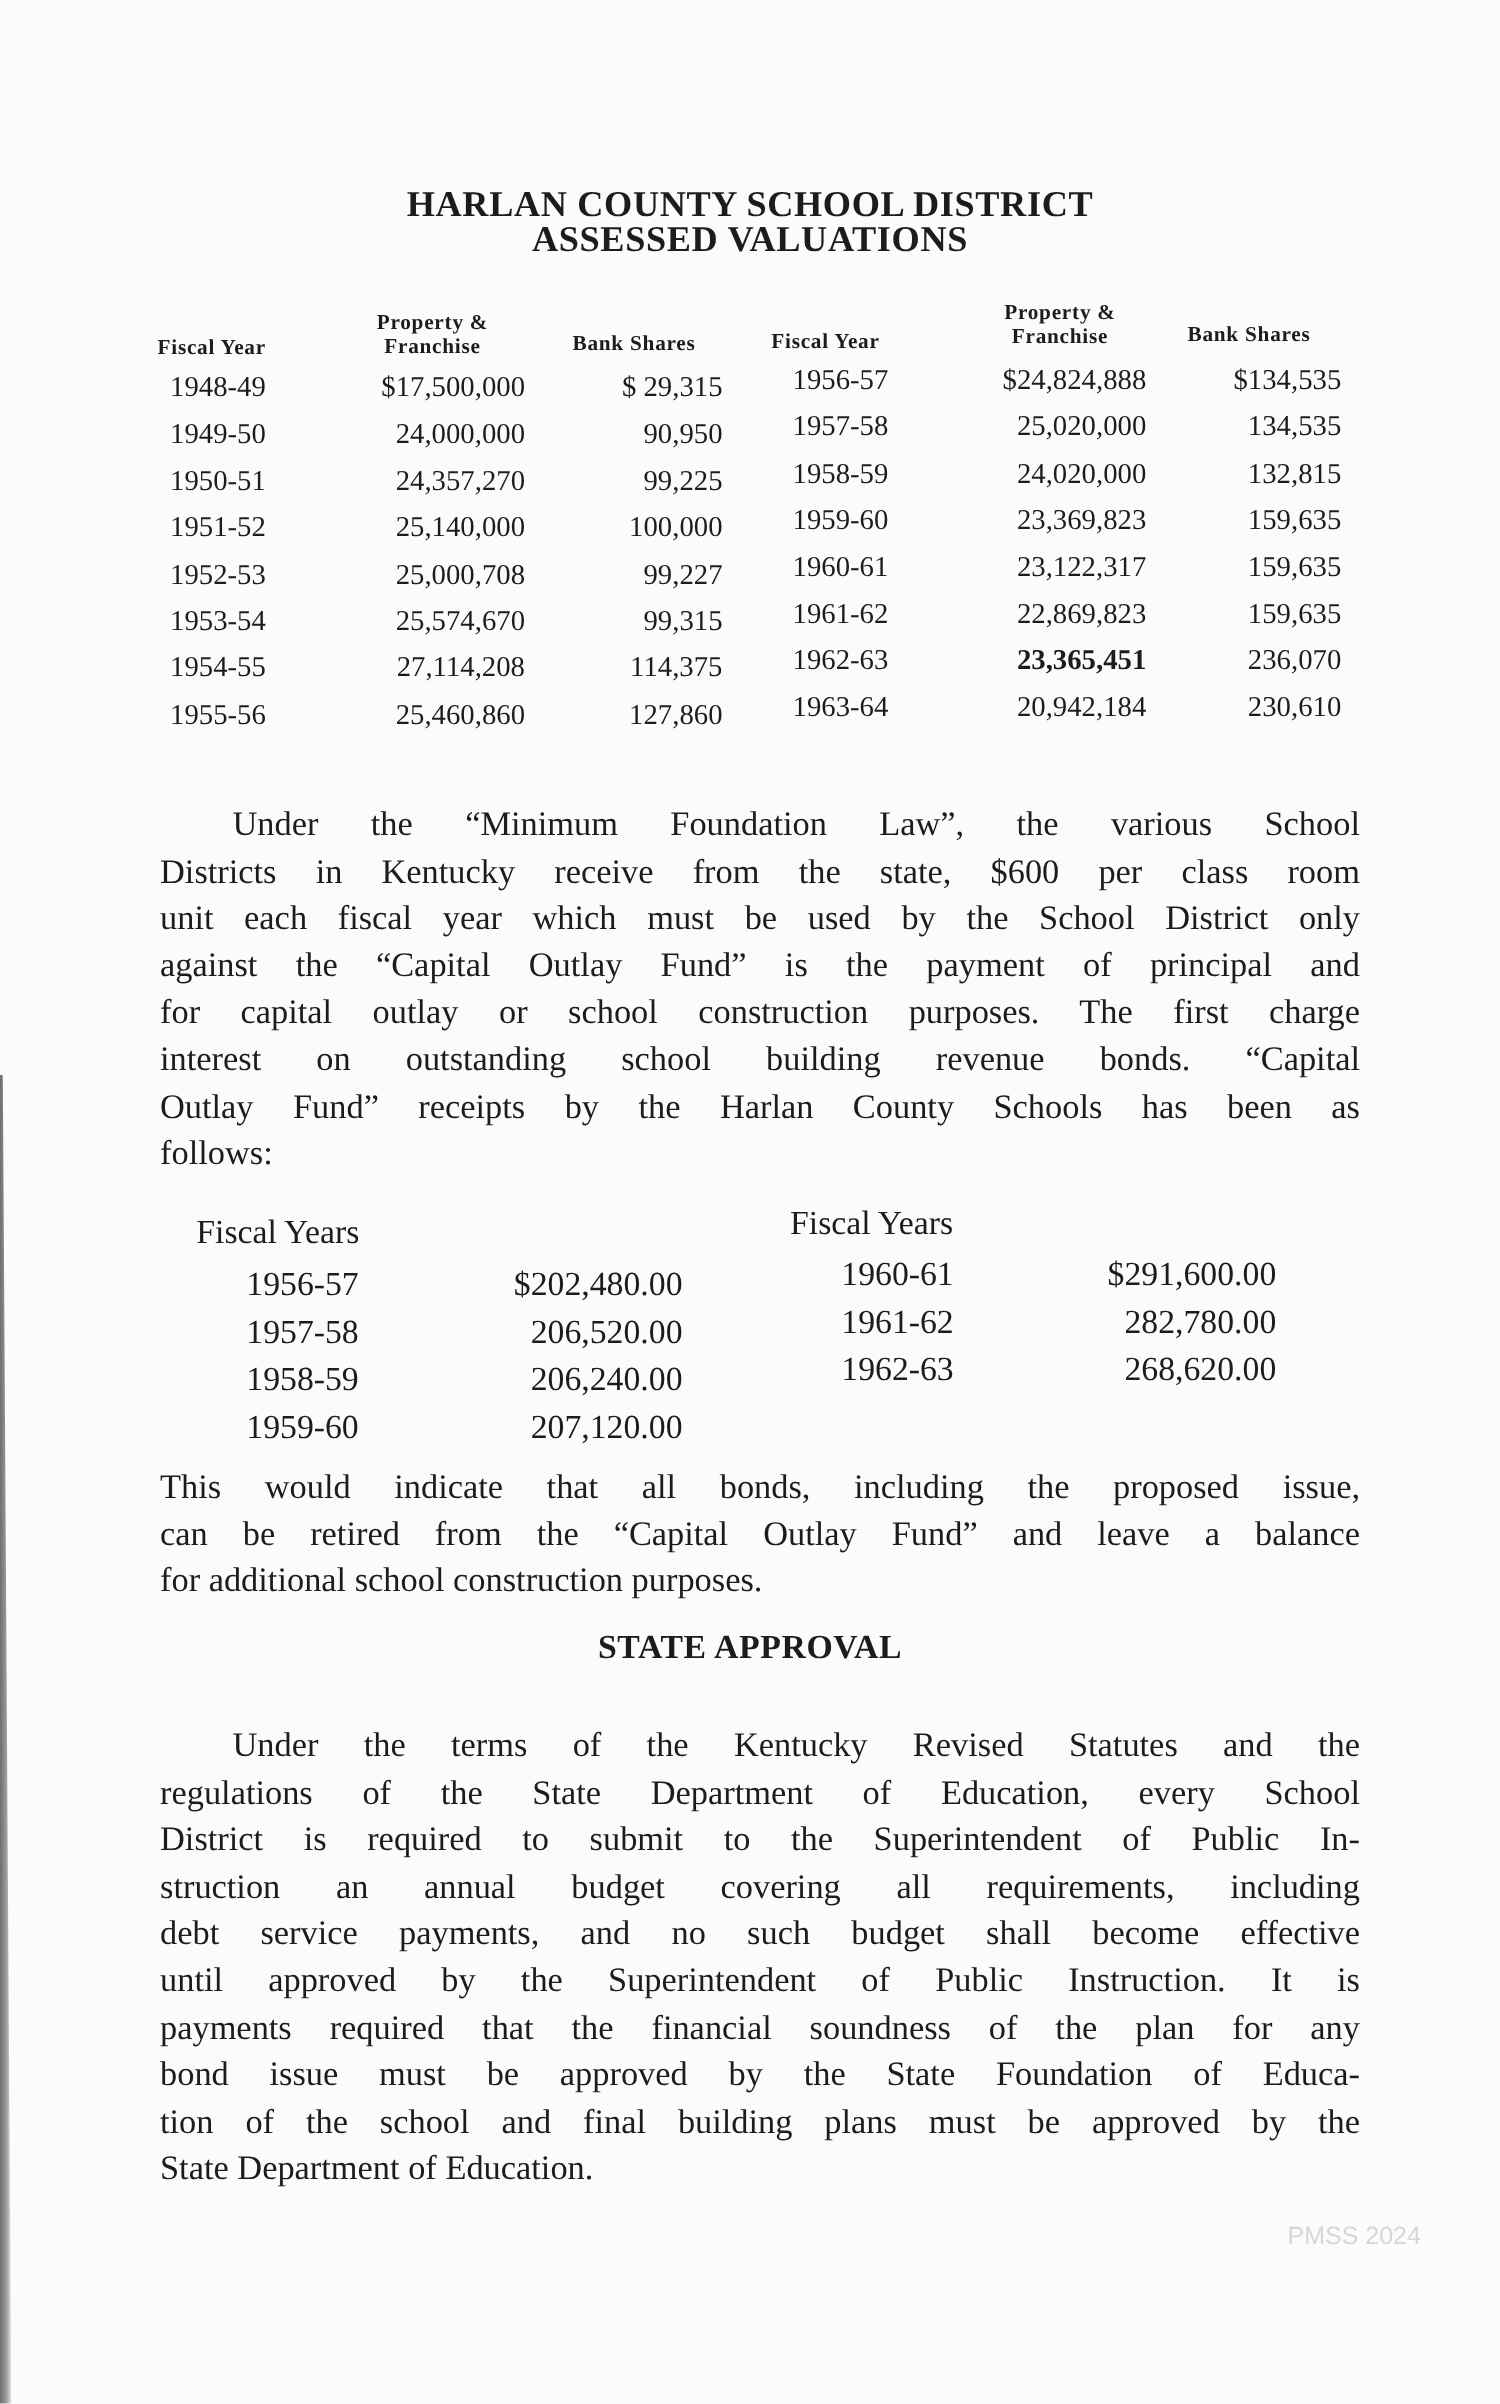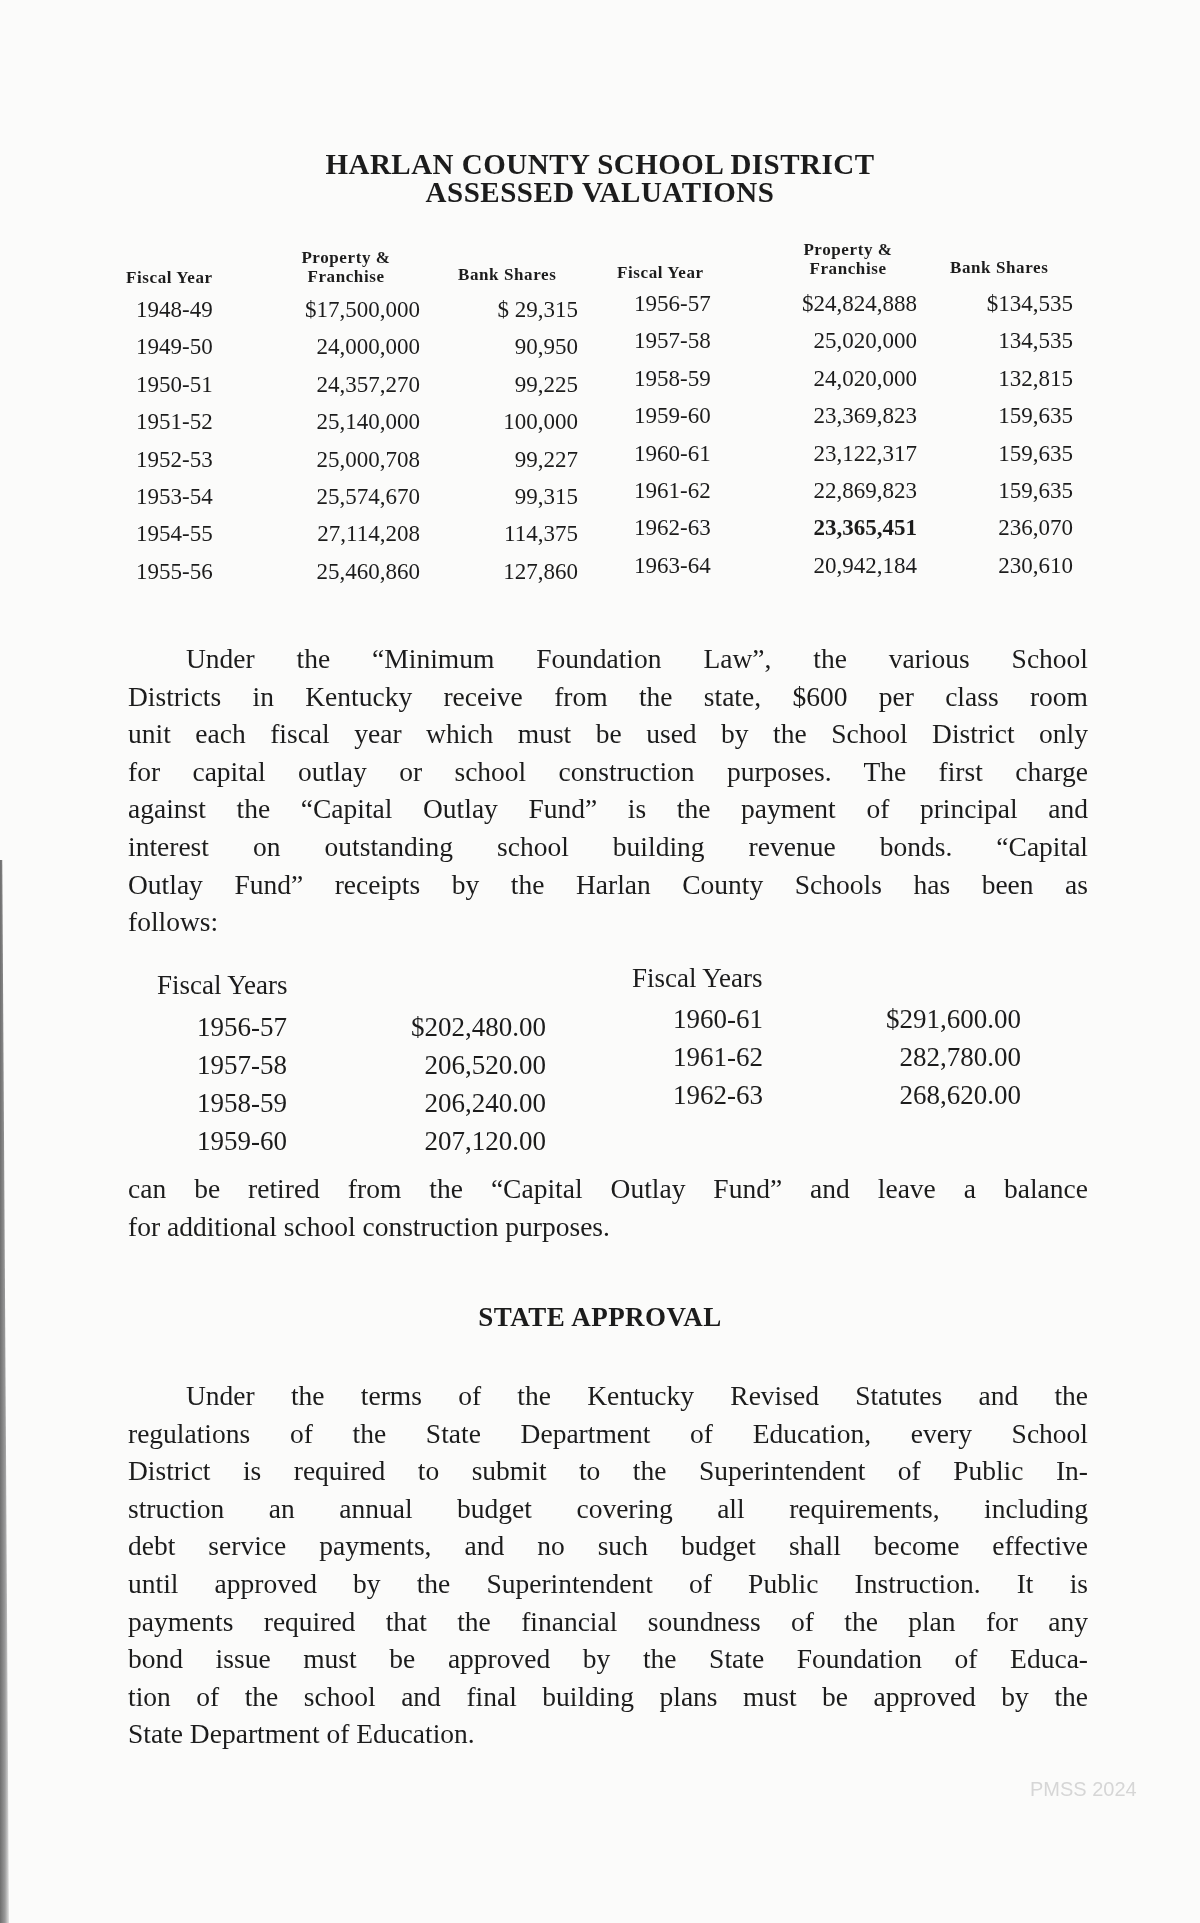--- a/index.html
+++ b/index.html
@@ -122,22 +122,22 @@
       <div class="cell" style="left:634px; top:552.8px;">1963-64</div>
       <div class="cell r" style="left:765px; width:152px; top:552.8px;">20,942,184</div>
       <div class="cell r" style="left:930px; width:143px; top:552.8px;">230,610</div>
     </div>
 </div>
 
 <div class="para" id="p1" style="top:640px;">
     <span class="ln ind">Under the “Minimum Foundation Law”, the various School</span>
     <span class="ln">Districts in Kentucky receive from the state, $600 per class room</span>
     <span class="ln">unit each fiscal year which must be used by the School District only</span>
+    <span class="ln">against the “Capital Outlay Fund” is the payment of principal and</span>
     <span class="ln">for capital outlay or school construction purposes. The first charge</span>
-    <span class="ln">against the “Capital Outlay Fund” is the payment of principal and</span>
     <span class="ln">interest on outstanding school building revenue bonds. “Capital</span>
     <span class="ln">Outlay Fund” receipts by the Harlan County Schools has been as</span>
     <span class="ln last">follows:</span>
   </div>
 
 <div>
   <div class="sub" style="left:157px; top:970px;">Fiscal Years</div>
   <div class="sub" style="left:632px; top:963px;">Fiscal Years</div>
   <div id="rec-rows">
       <div class="rc" style="left:197px; top:1012px;">1956-57</div>
@@ -151,20 +151,21 @@
       <div class="rc" style="left:673px; top:1004px;">1960-61</div>
       <div class="rc r" style="left:835px; width:186px; top:1004px;">$291,600.00</div>
       <div class="rc" style="left:673px; top:1042px;">1961-62</div>
       <div class="rc r" style="left:835px; width:186px; top:1042px;">282,780.00</div>
       <div class="rc" style="left:673px; top:1080px;">1962-63</div>
       <div class="rc r" style="left:835px; width:186px; top:1080px;">268,620.00</div>
     </div>
 </div>
 
 <div class="para" id="p2" style="top:1170px;">
+    <span class="ln">This would indicate that all bonds, including the proposed issue,</span>
     <span class="ln">can be retired from the “Capital Outlay Fund” and leave a balance</span>
     <span class="ln last">for additional school construction purposes.</span>
   </div>
 
 <div class="heading2">STATE APPROVAL</div>
 
 <div class="para" id="p3" style="top:1377px;">
     <span class="ln ind">Under the terms of the Kentucky Revised Statutes and the</span>
     <span class="ln">regulations of the State Department of Education, every School</span>
     <span class="ln">District is required to submit to the Superintendent of Public In-</span>

